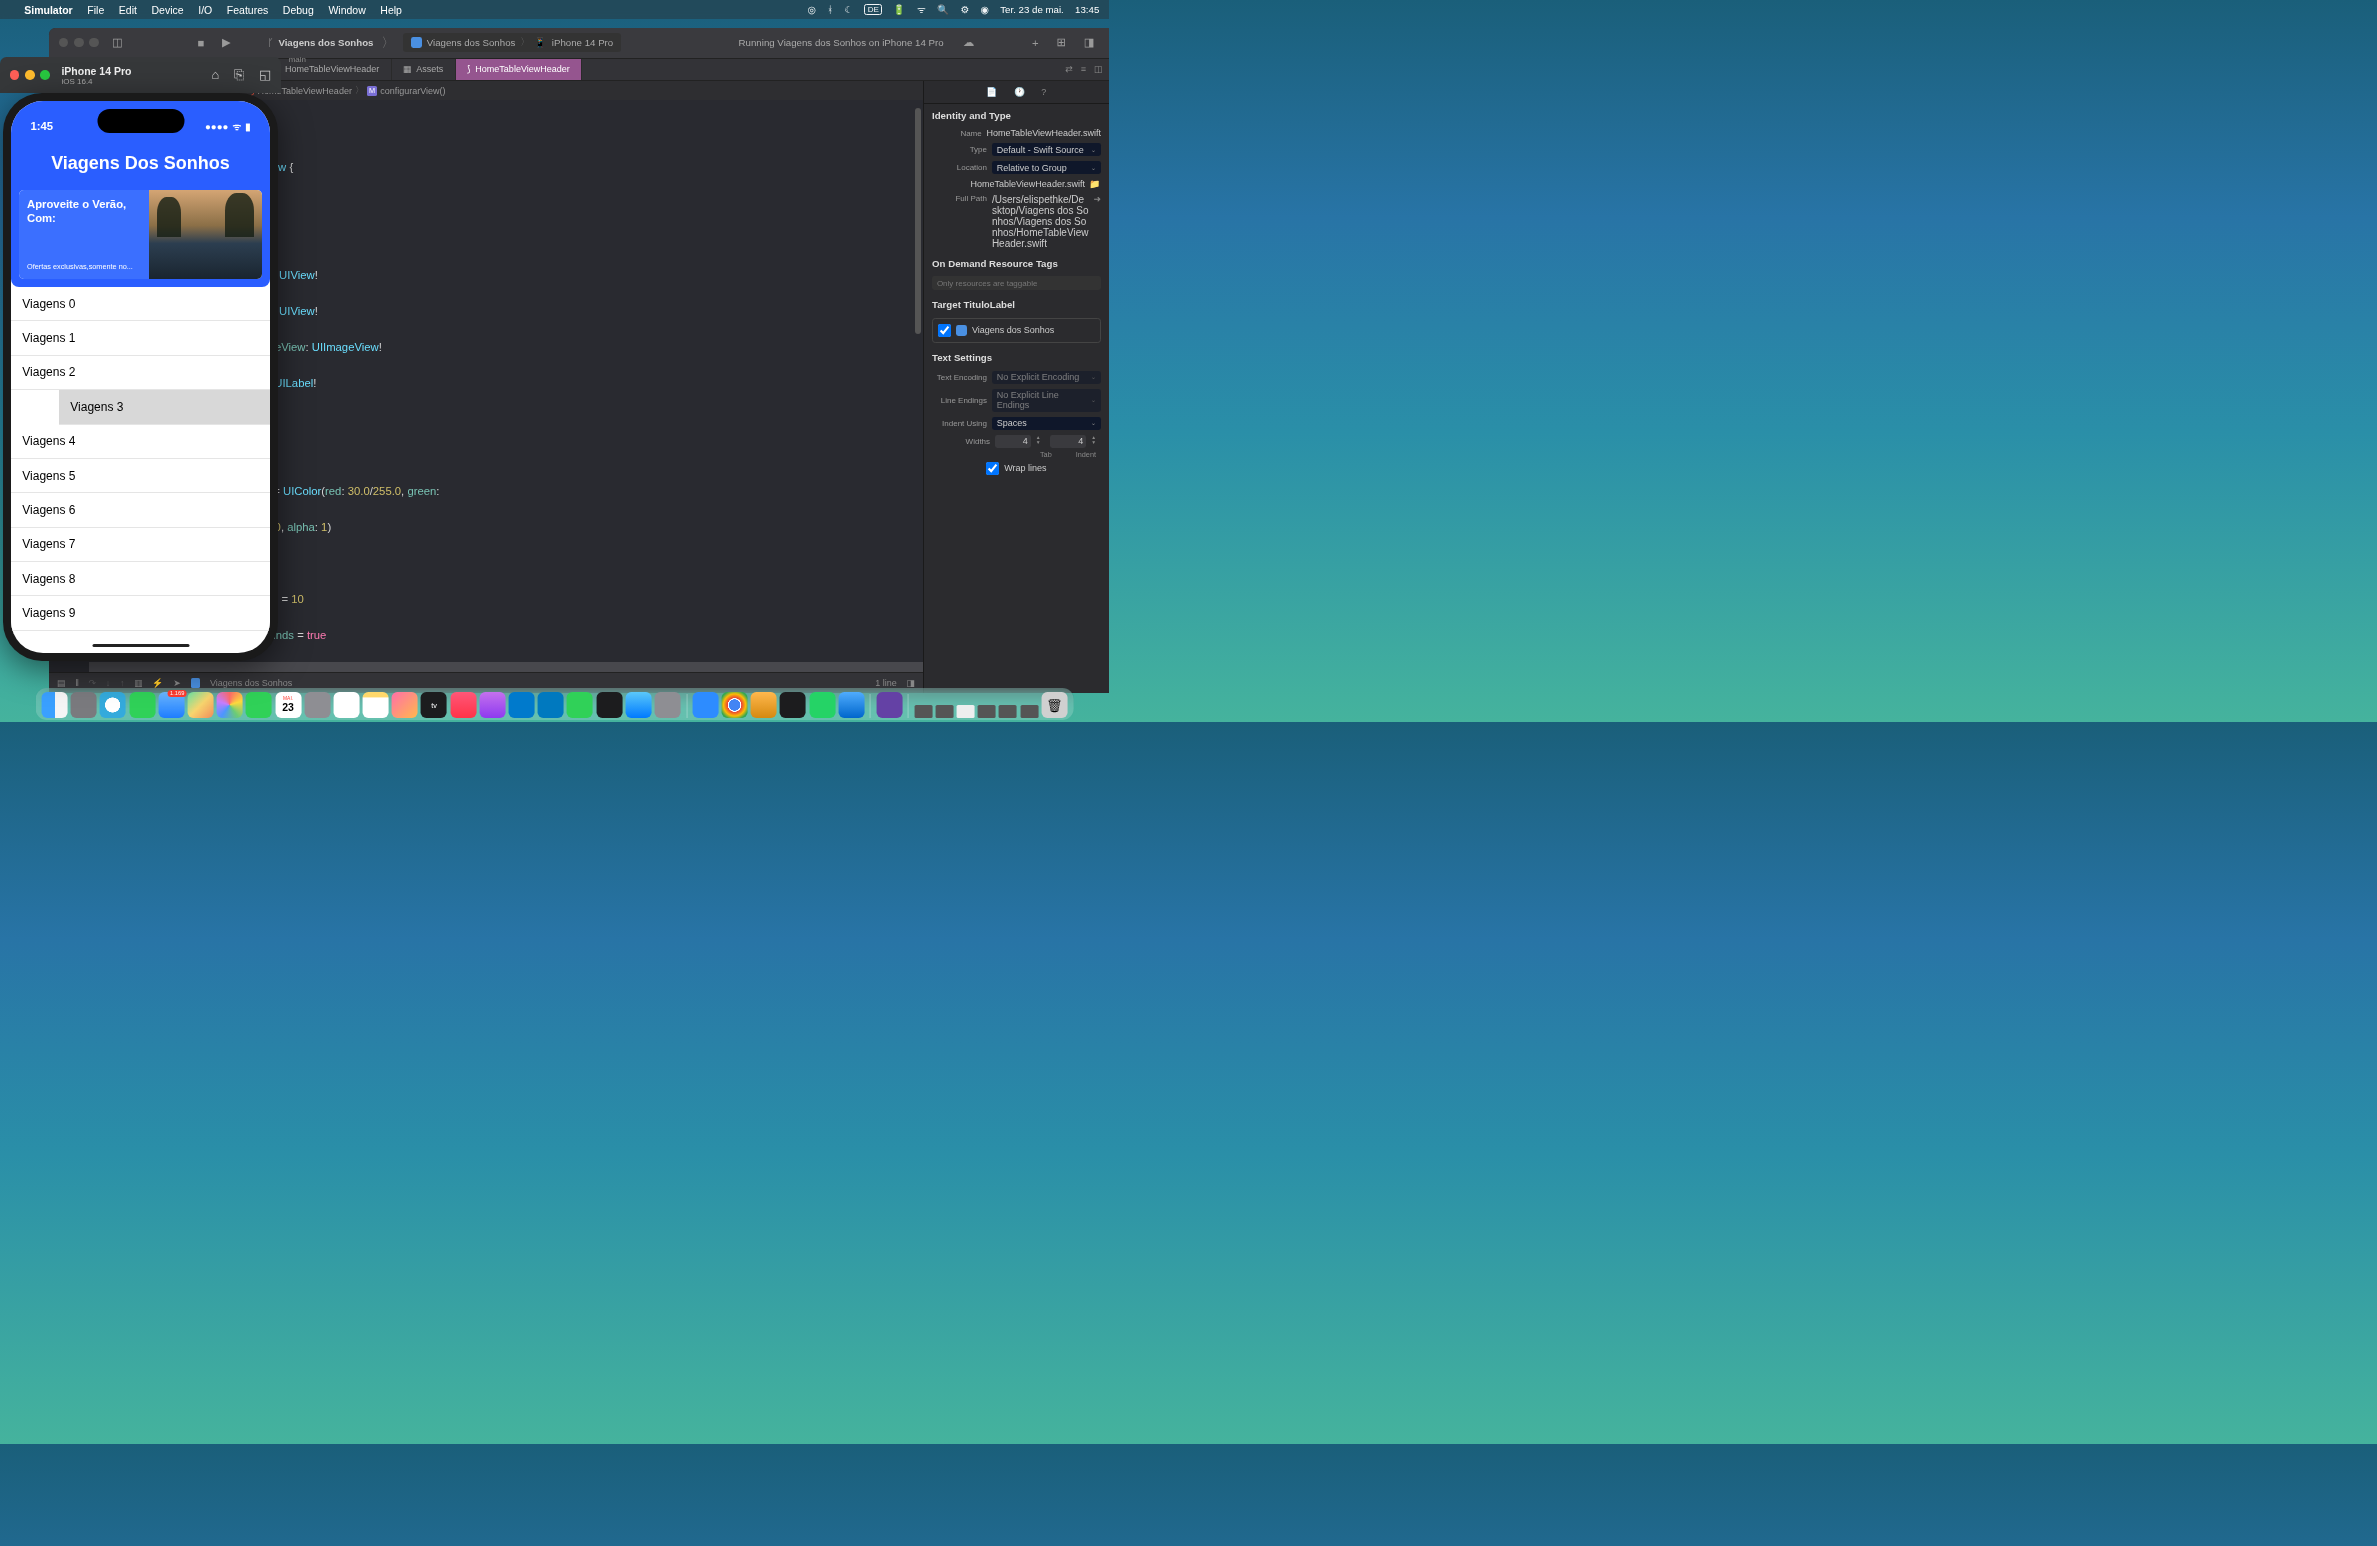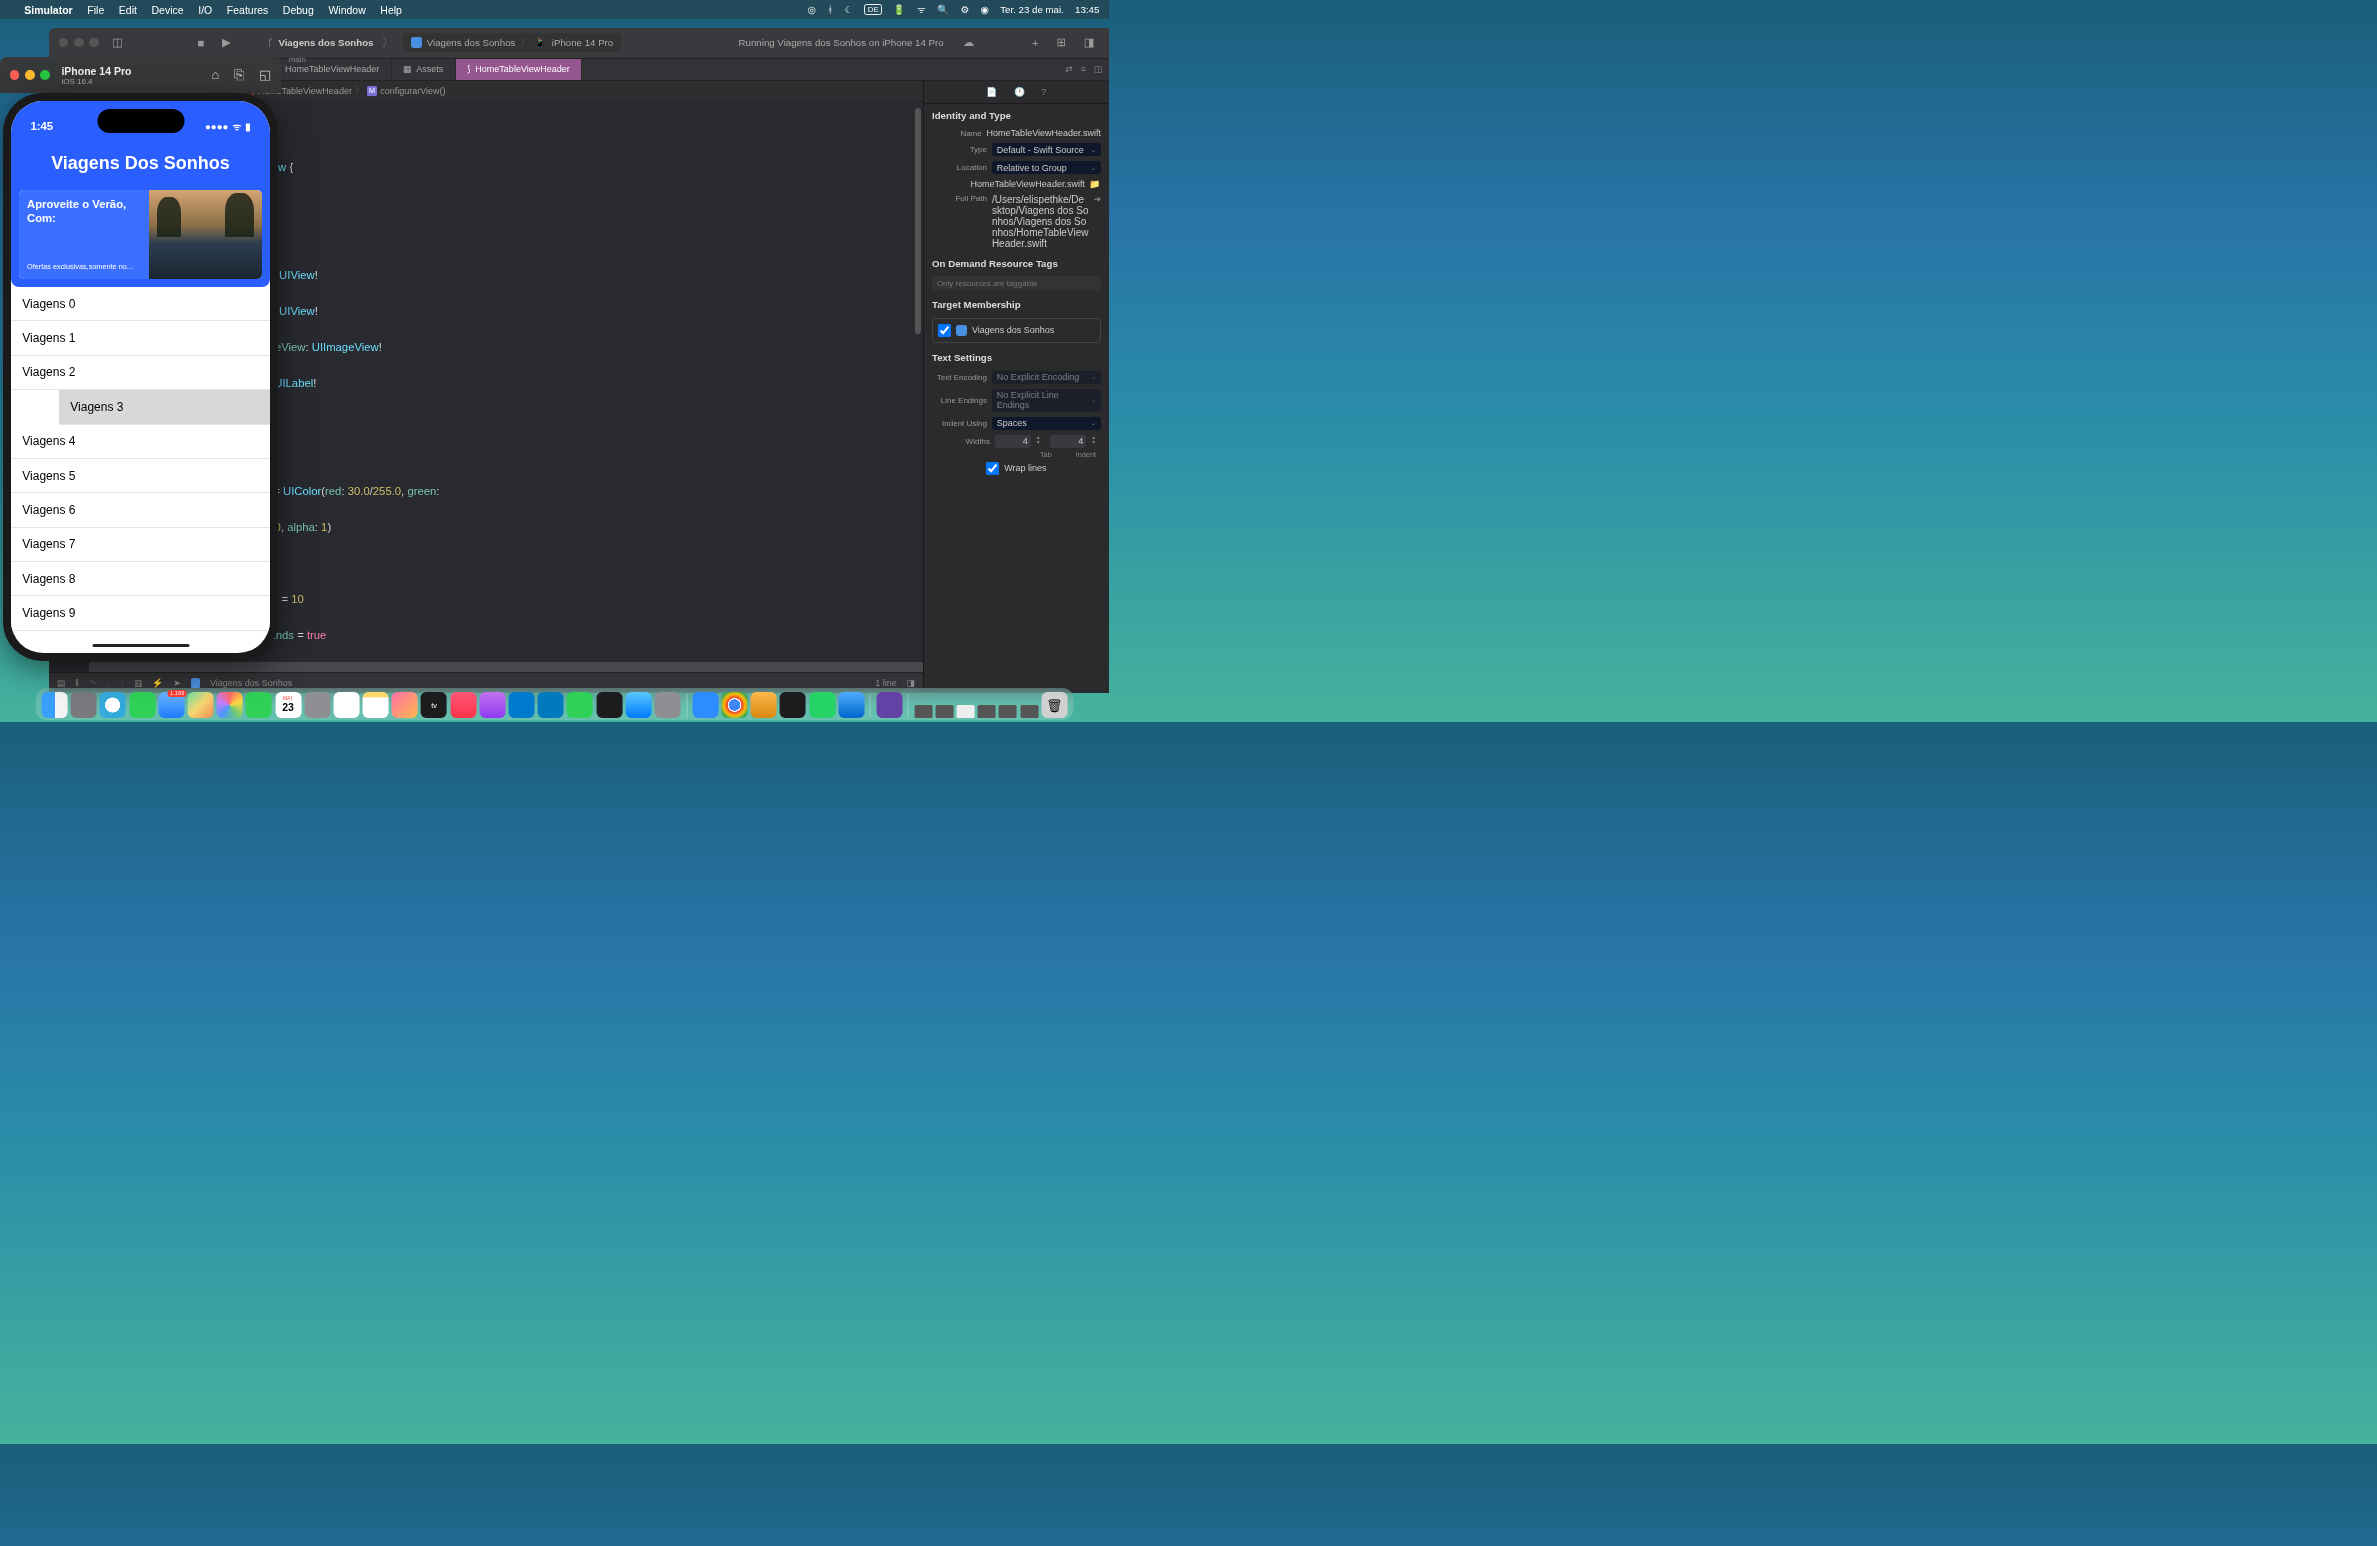--- a/index.html
+++ b/index.html
@@ -373,21 +373,21 @@
         <span class="insp-label">Full Path</span>
         <span class="insp-value" style="font-size:10px;word-break:break-all;white-space:normal;">/Users/elispethke/Desktop/Viagens dos Sonhos/Viagens dos Sonhos/HomeTableViewHeader.swift</span>
         <span style="color:#888;">➜</span>
       </div>
 
       <div class="insp-section-title">On Demand Resource Tags</div>
       <div class="insp-row">
         <div class="insp-input-disabled">Only resources are taggable</div>
       </div>
 
-      <div class="insp-section-title">Target Membership</div>
+      <div class="insp-section-title">Target TituloLabel</div>
       <div class="insp-box">
         <div class="insp-check">
           <input type="checkbox" checked="" style="">
           <span style="width:11.3px;height:11.3px;background:#4a90e2;border-radius:2.4px;display:inline-block;"></span>
           <span>Viagens dos Sonhos</span>
         </div>
       </div>
 
       <div class="insp-section-title">Text Settings</div>
       <div class="insp-row">

